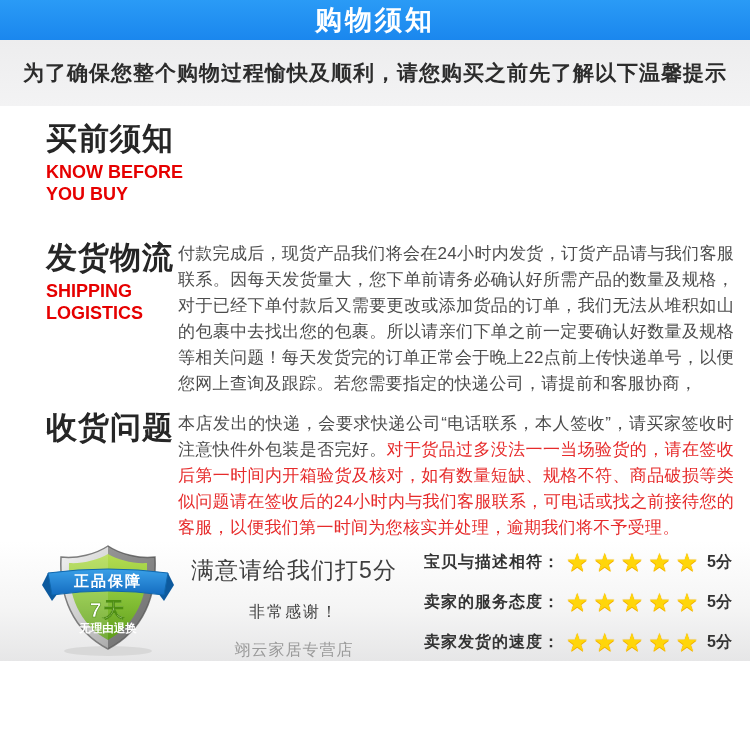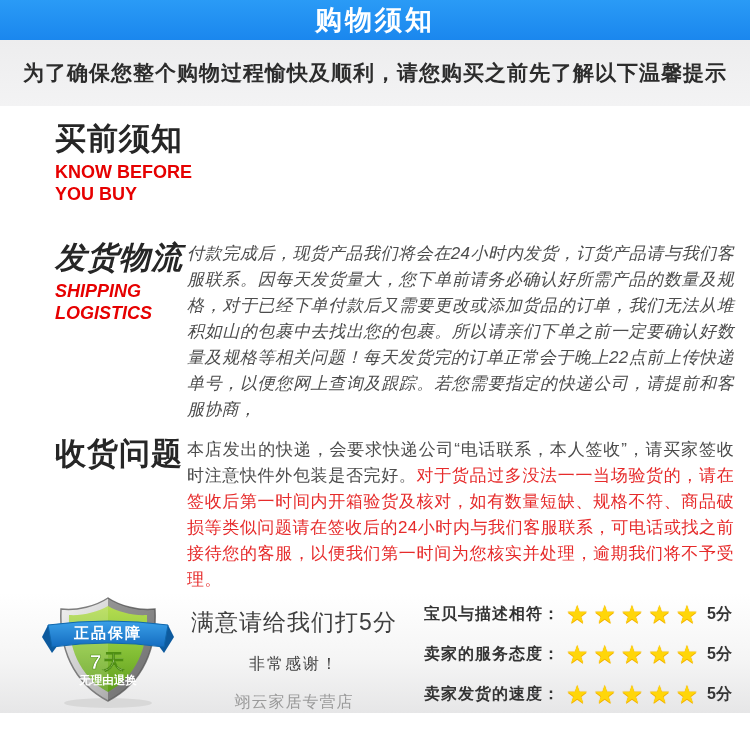--- a/index.html
+++ b/index.html
@@ -31,23 +31,23 @@
     background: linear-gradient(180deg, #ededee 0%, #f3f3f4 100%);
     display: flex; align-items: center; justify-content: center;
   }
   .banner p {
     font-size: 21px; font-weight: bold; color: #2c2c2c; letter-spacing: 1px;
     white-space: nowrap;
   }
 
   
   main { flex: none; }
-  .notice-section { display: flex; padding-right: 16px; margin-left: 9px; }
+  .notice-section { display: flex; padding-right: 16px; }
   .sec-1 { margin-top: 16px; }
-  .sec-2 { margin-top: 36px; font-style: italic; }
+  .sec-2 { margin-top: 36px; }
   .sec-3 { margin-top: 14px; }
   .section-head { width: 178px; flex: none; padding-left: 46px; }
   .title-cn {
     font-family: "Liberation Serif", "DejaVu Serif", serif;
     font-weight: 900; font-size: 31px; color: #262626;
     white-space: nowrap; letter-spacing: 1px; line-height: 34px;
   }
   .title-en {
     margin-top: 5px;
     color: #e60000; font-weight: bold; font-size: 18px; line-height: 22px;

